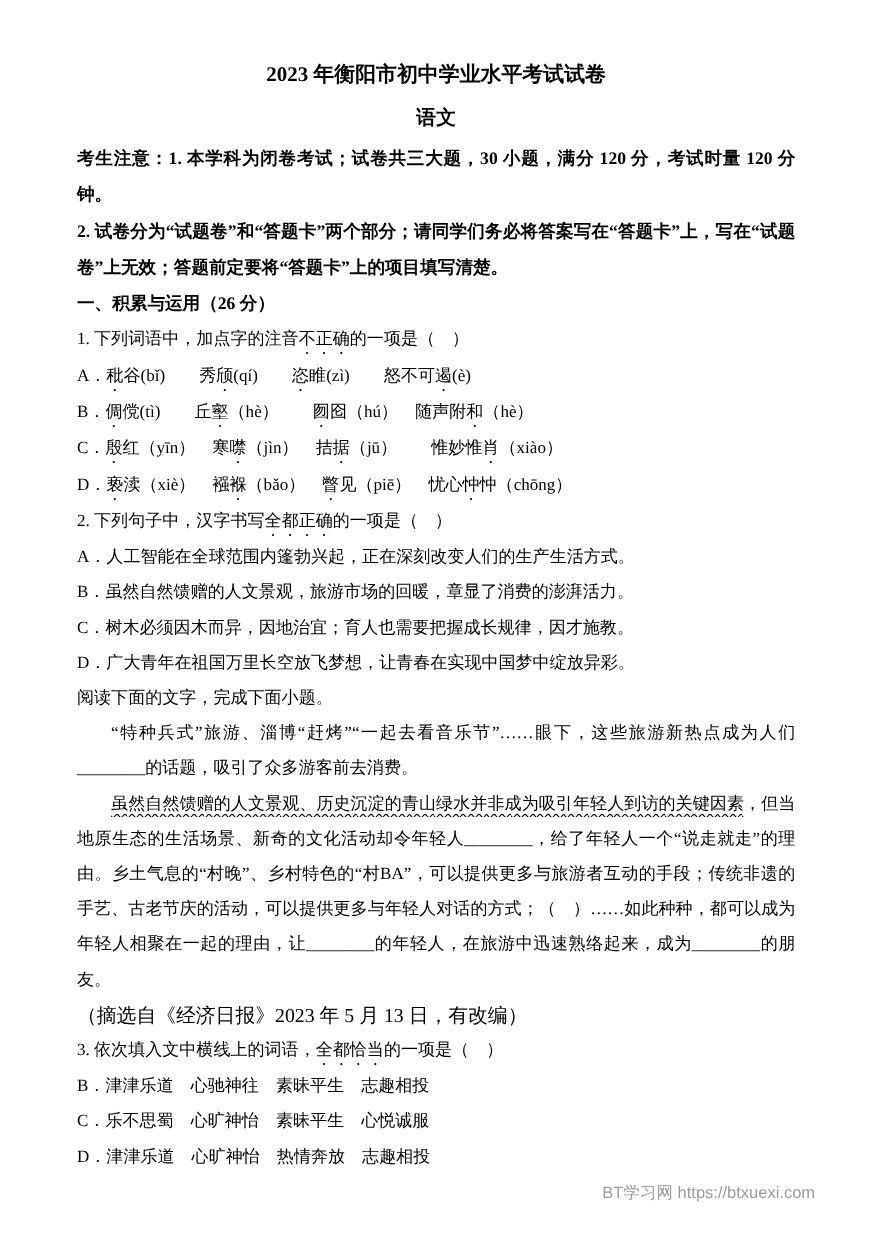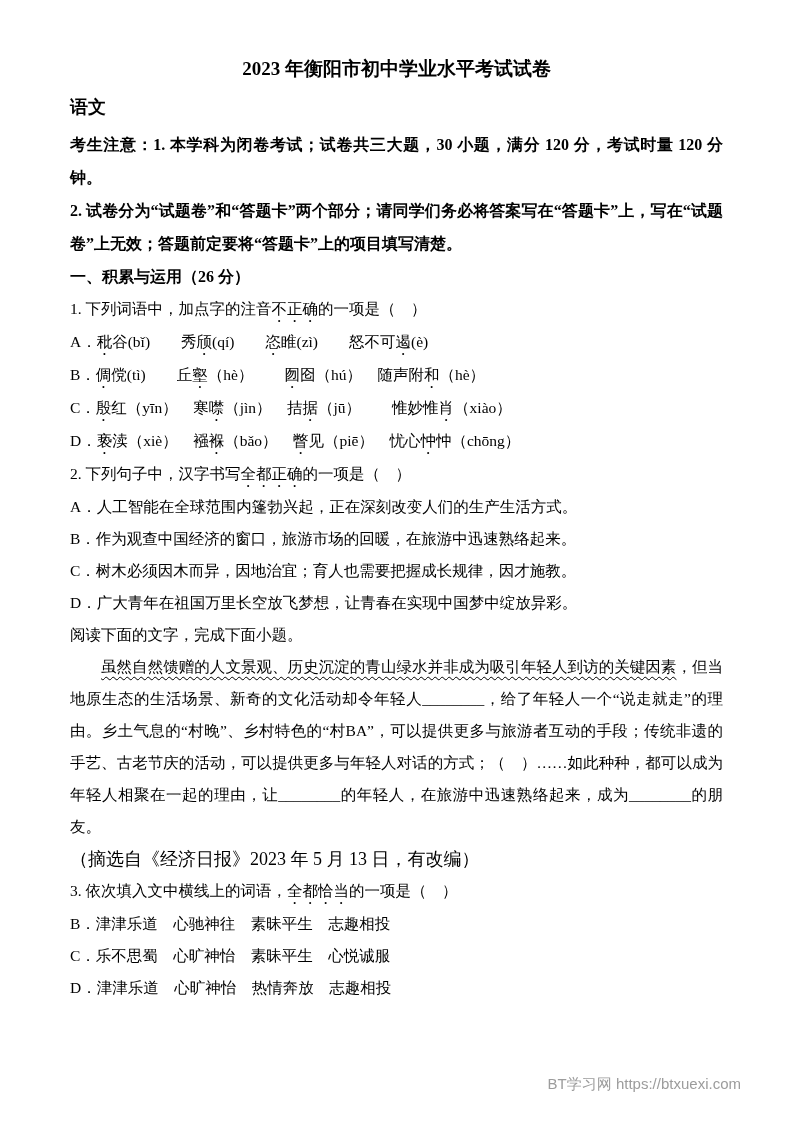--- a/index.html
+++ b/index.html
@@ -14,21 +14,21 @@
     position: absolute; inset: 0;
     padding: 56px 70px 0 70px;
     background: #fff;
   }
   h1.title {
     font-size: 19px; font-weight: bold;
     text-align: center; line-height: 26px; margin-bottom: 12px;
   }
   h2.subject {
     font-size: 18px; font-weight: bold;
-    text-align: left; line-height: 26px; margin-bottom: 8px;
+    text-align: center; line-height: 26px; margin-bottom: 8px;
   }
   p.notice {
     font-size: 16px; font-weight: bold;
     line-height: 33px; text-align: justify;
   }
   h3.section {
     font-size: 16px; font-weight: bold; line-height: 33px;
   }
   p.stem, p.option, p.lead { font-size: 15.5px; line-height: 32px; }
   p.para {
@@ -70,25 +70,26 @@
   <h3 class="section">一、积累与运用（26 分）</h3>
 
   <p class="stem"><span>1. 下列词语中，加点字的注音</span><span class="em-dot">不正确</span><span>的一项是（　）</span></p>
   <p class="option"><span>A．</span><span class="em-dot">秕</span><span>谷(bǐ)　　秀</span><span class="em-dot">颀</span><span>(qí)　　</span><span class="em-dot">恣</span><span>睢(zì)　　怒不可</span><span class="em-dot">遏</span><span>(è)</span></p>
   <p class="option"><span>B．</span><span class="em-dot">倜</span><span>傥(tì)　　丘</span><span class="em-dot">壑</span><span>（hè）　　</span><span class="em-dot">囫</span><span>囵（hú）　随声附</span><span class="em-dot">和</span><span>（hè）</span></p>
   <p class="option"><span>C．</span><span class="em-dot">殷</span><span>红（yīn）　寒</span><span class="em-dot">噤</span><span>（jìn）　拮</span><span class="em-dot">据</span><span>（jū）　　惟妙惟</span><span class="em-dot">肖</span><span>（xiào）</span></p>
   <p class="option"><span>D．</span><span class="em-dot">亵</span><span>渎（xiè）　襁</span><span class="em-dot">褓</span><span>（bǎo）　</span><span class="em-dot">瞥</span><span>见（piē）　忧心</span><span class="em-dot">忡</span><span>忡（chōng）</span></p>
 
   <p class="stem"><span>2. 下列句子中，汉字书写</span><span class="em-dot">全都正确</span><span>的一项是（　）</span></p>
   <p class="option">A．人工智能在全球范围内篷勃兴起，正在深刻改变人们的生产生活方式。</p>
-  <p class="option">B．作为观查中国经济的窗口，旅游市场的回暖，在旅游中迅速熟络起来。</p>
+  <p class="option">B．虽然自然馈赠的人文景观，旅游市场的回暖，章显了消费的澎湃活力。</p>
   <p class="option">C．树木必须因木而异，因地治宜；育人也需要把握成长规律，因才施教。</p>
   <p class="option">D．广大青年在祖国万里长空放飞梦想，让青春在实现中国梦中绽放异彩。</p>
 
   <p class="lead">阅读下面的文字，完成下面小题。</p>
+  <p class="para">“特种兵式”旅游、淄博“赶烤”“一起去看音乐节”……眼下，这些旅游新热点成为人们________的话题，吸引了众多游客前去消费。</p>
   <p class="para"><span class="wavy">虽然自然馈赠的人文景观、历史沉淀的青山绿水并非成为吸引年轻人到访的关键因素</span><span>，但当地原生态的生活场景、新奇的文化活动却令年轻人________，给了年轻人一个“说走就走”的理由。乡土气息的“村晚”、乡村特色的“村BA”，可以提供更多与旅游者互动的手段；传统非遗的手艺、古老节庆的活动，可以提供更多与年轻人对话的方式；（　）……如此种种，都可以成为年轻人相聚在一起的理由，让________的年轻人，在旅游中迅速熟络起来，成为________的朋友。</span></p>
   <p class="attribution">（摘选自《经济日报》2023 年 5 月 13 日，有改编）</p>
 
   <p class="stem"><span>3. 依次填入文中横线上的词语，</span><span class="em-dot">全都恰当</span><span>的一项是（　）</span></p>
   <p class="option">B．津津乐道　心驰神往　素昧平生　志趣相投</p>
   <p class="option">C．乐不思蜀　心旷神怡　素昧平生　心悦诚服</p>
   <p class="option">D．津津乐道　心旷神怡　热情奔放　志趣相投</p>
 
   <div class="watermark">
     <span>BT学习网</span>

